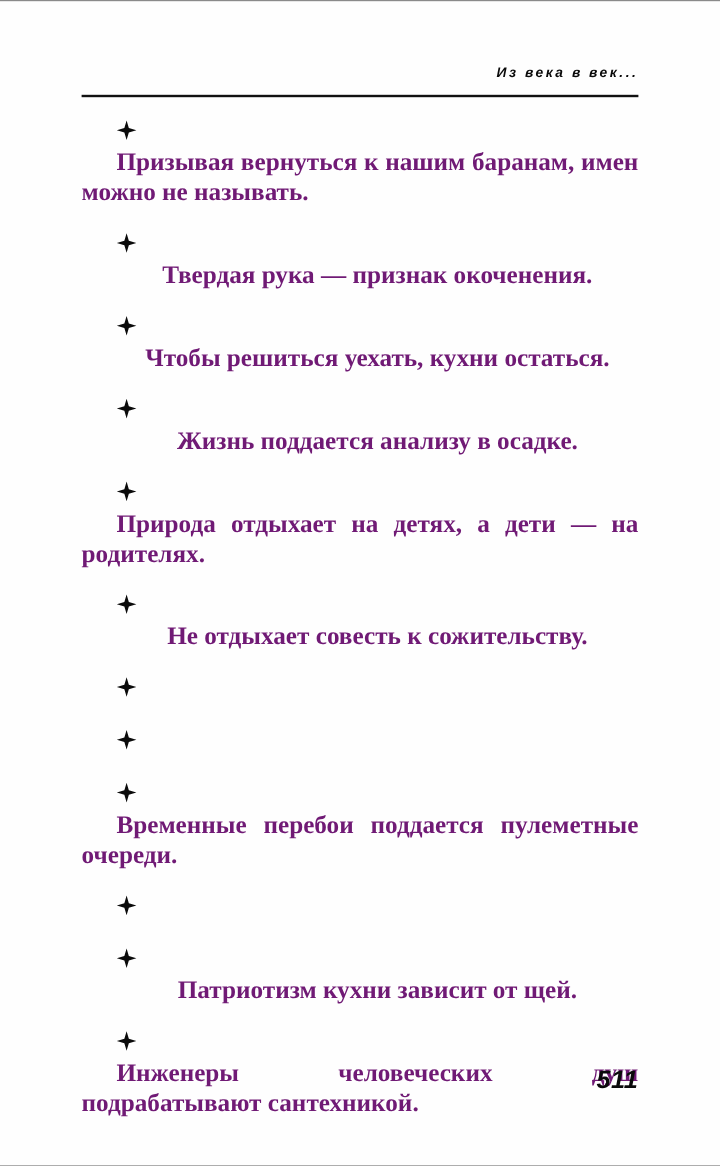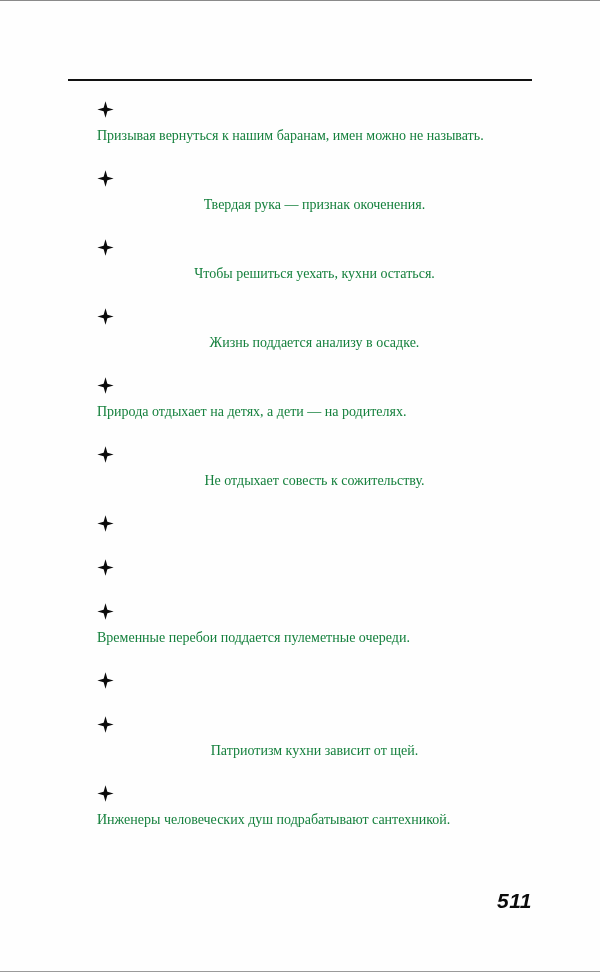--- a/index.html
+++ b/index.html
@@ -75,24 +75,24 @@
     display: block;
     width: 17px;
     height: 17px;
   }
 
   
   .aph {
     margin: 0;
     padding: 0;
     font-family: "Liberation Serif", "DejaVu Serif", serif;
-    font-weight: normal;
-    font-size: 14px;
+    font-weight: bold;
+    font-size: 21px;
     line-height: 25px;
-    color: #15803d;
+    color: #701a75;
     text-align: justify;
     text-indent: 29px;
     -webkit-hyphens: manual;
     hyphens: manual;
   }
 
   .aph.single {
     text-align: center;
   }
 
@@ -116,20 +116,23 @@
     font-size: 21px;
     color: #0a0a0a;
     letter-spacing: 0.5px;
   }
 </style>
 </head>
 <body>
 
 <div class="page">
 
+  <div class="running-head">
+    <span class="running-head-text">Из века в век...</span>
+  </div>
 
   <div class="head-rule"></div>
 
   <div class="column" id="column">
       <div class="sep"><span class="star"><svg viewBox="0 0 100 100" aria-hidden="true">
             <path d="M50 2 L61 39 L98 50 L61 61 L50 98 L39 61 L2 50 L39 39 Z" fill="#0b0b0b"></path>
           </svg></span></div>
       <p class="aph">Призывая вернуться к нашим баранам, имен можно не называть.</p>
       <div class="block-gap"></div>
       <div class="sep"><span class="star"><svg viewBox="0 0 100 100" aria-hidden="true">

